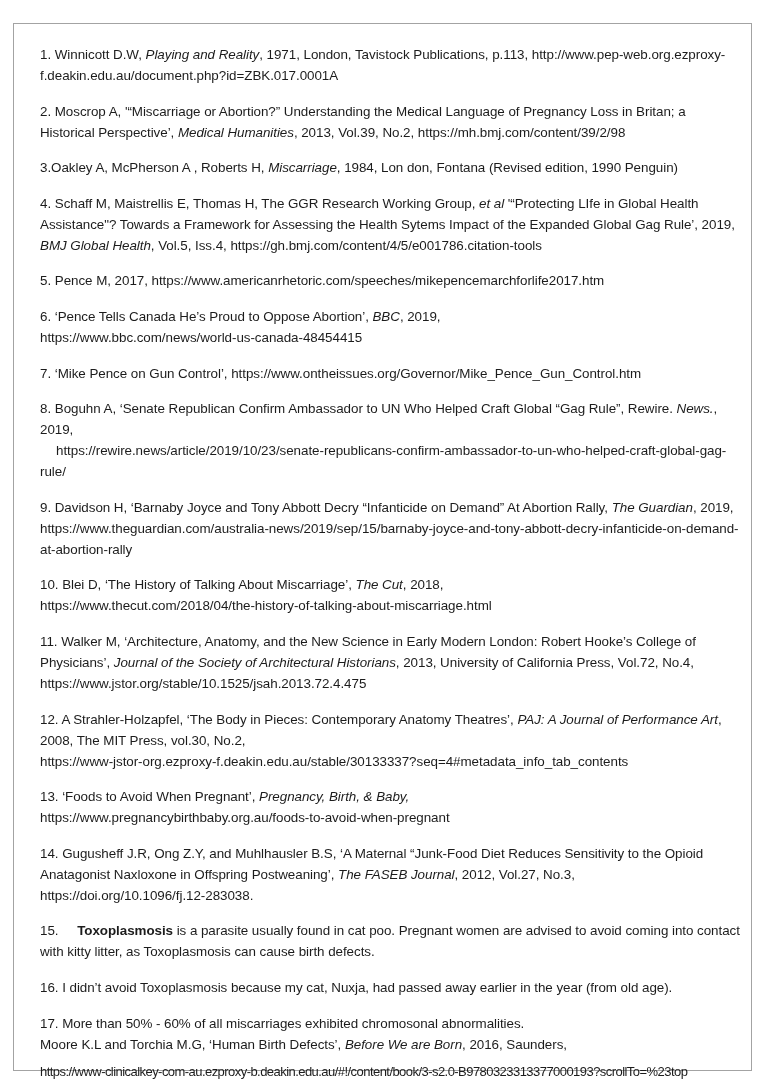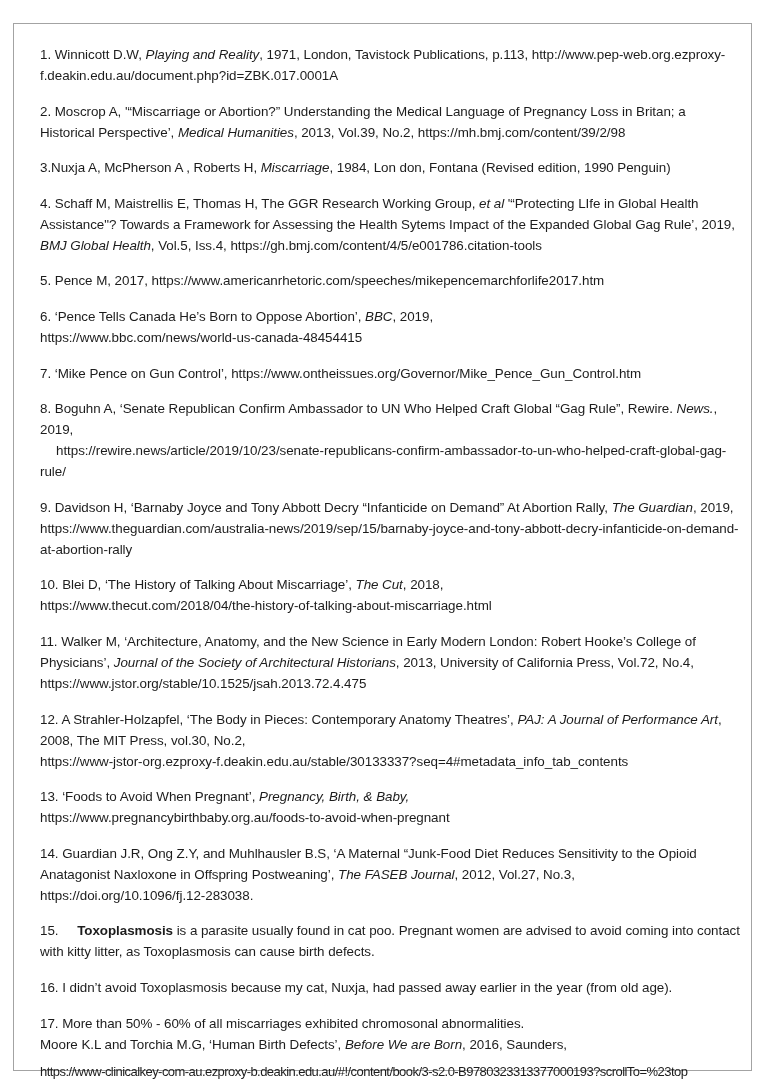--- a/index.html
+++ b/index.html
@@ -51,32 +51,32 @@
   }
   .ref.tight { margin-bottom: 9px; }
 </style>
 </head>
 <body>
 
 <div class="page">
   <div class="refs" id="refs">
       <div class="ref"><span>1.</span><span> Winnicott D.W, </span><em>Playing and Reality</em><span>, 1971, London, Tavistock Publications, p.113, http://www.pep-web.org.ezproxy-f.deakin.edu.au/document.php?id=ZBK.017.0001A</span></div>
       <div class="ref"><span>2.</span><span> Moscrop A, '“Miscarriage or Abortion?” Understanding the Medical Language of Pregnancy Loss in Britan; a Historical Perspective’, </span><em>Medical Humanities</em><span>, 2013, Vol.39, No.2, https://mh.bmj.com/content/39/2/98</span></div>
-      <div class="ref"><span>3.</span><span>Nuxja A, McPherson  A , Roberts H, </span><em>Miscarriage</em><span>, 1984, Lon don, Fontana (Revised edition, 1990 Penguin)</span></div>
+      <div class="ref"><span>3.</span><span>Oakley A, McPherson  A , Roberts H, </span><em>Miscarriage</em><span>, 1984, Lon don, Fontana (Revised edition, 1990 Penguin)</span></div>
       <div class="ref"><span>4.</span><span> Schaff M, Maistrellis E, Thomas H, The GGR Research Working Group, </span><em>et al</em><span> '“Protecting LIfe in Global Health Assistance"? Towards a Framework for Assessing the Health Sytems Impact of the Expanded Global Gag Rule’, 2019, </span><em>BMJ Global Health</em><span>, Vol.5, Iss.4, https://gh.bmj.com/content/4/5/e001786.citation-tools</span></div>
       <div class="ref"><span>5.</span><span> Pence M,  2017, https://www.americanrhetoric.com/speeches/mikepencemarchforlife2017.htm</span></div>
-      <div class="ref"><span>6.</span><span> ‘Pence Tells Canada He’s Born to Oppose Abortion’, </span><em>BBC</em><span>, 2019,</span><br><span class="line" style="display: inline;">https://www.bbc.com/news/world-us-canada-48454415</span></div>
+      <div class="ref"><span>6.</span><span> ‘Pence Tells Canada He’s Proud to Oppose Abortion’, </span><em>BBC</em><span>, 2019,</span><br><span class="line" style="display: inline;">https://www.bbc.com/news/world-us-canada-48454415</span></div>
       <div class="ref"><span>7.</span><span> ‘Mike Pence on Gun Control’, https://www.ontheissues.org/Governor/Mike_Pence_Gun_Control.htm</span></div>
       <div class="ref"><span>8.</span><span>  Boguhn A, ‘Senate Republican Confirm Ambassador to UN Who Helped Craft Global “Gag Rule”, Rewire. </span><em>News.</em><span>, 2019,</span><br><span class="line" style="display: inline; margin-left: 16px;">https://rewire.news/article/2019/10/23/senate-republicans-confirm-ambassador-to-un-who-helped-craft-global-gag-rule/</span></div>
       <div class="ref"><span>9.</span><span> Davidson H, ‘Barnaby Joyce and Tony Abbott Decry  “Infanticide on Demand” At Abortion Rally, </span><em>The Guardian</em><span>, 2019,</span><br><span class="line" style="display: inline;">https://www.theguardian.com/australia-news/2019/sep/15/barnaby-joyce-and-tony-abbott-decry-infanticide-on-demand-at-abortion-rally</span></div>
       <div class="ref"><span>10.</span><span> Blei D, ‘The History of Talking About Miscarriage’, </span><em>The Cut</em><span>, 2018,</span><br><span class="line" style="display: inline; text-align: right;">https://www.thecut.com/2018/04/the-history-of-talking-about-miscarriage.html</span></div>
       <div class="ref"><span>11.</span><span> Walker M, ‘Architecture, Anatomy, and the New Science in Early Modern London: Robert Hooke’s College of Physicians’, </span><em>Journal of the Society of Architectural Historians</em><span>, 2013,  University of California Press, Vol.72, No.4,  https://www.jstor.org/stable/10.1525/jsah.2013.72.4.475</span></div>
       <div class="ref"><span>12.</span><span> A Strahler-Holzapfel, ‘The Body in Pieces: Contemporary Anatomy Theatres’, </span><em>PAJ: A Journal of Performance Art</em><span>, 2008, The MIT Press, vol.30, No.2,</span><br><span class="line" style="display: inline;">https://www-jstor-org.ezproxy-f.deakin.edu.au/stable/30133337?seq=4#metadata_info_tab_contents</span></div>
       <div class="ref"><span>13.</span><span> ‘Foods to Avoid When Pregnant’, </span><em>Pregnancy, Birth, &amp; Baby,</em><br><span class="line" style="display: inline;">https://www.pregnancybirthbaby.org.au/foods-to-avoid-when-pregnant</span></div>
-      <div class="ref"><span>14.</span><span> Guardian J.R, Ong Z.Y, and Muhlhausler B.S, ‘A Maternal “Junk-Food Diet Reduces Sensitivity to the Opioid Anatagonist Naxloxone in Offspring Postweaning’, </span><em>The FASEB Journal</em><span>, 2012, Vol.27, No.3,</span><br><span class="line" style="display: inline;">https://doi.org/10.1096/fj.12-283038.</span></div>
+      <div class="ref"><span>14.</span><span> Gugusheff J.R, Ong Z.Y, and Muhlhausler B.S, ‘A Maternal “Junk-Food Diet Reduces Sensitivity to the Opioid Anatagonist Naxloxone in Offspring Postweaning’, </span><em>The FASEB Journal</em><span>, 2012, Vol.27, No.3,</span><br><span class="line" style="display: inline;">https://doi.org/10.1096/fj.12-283038.</span></div>
       <div class="ref"><span>15.</span><span> </span><strong>Toxoplasmosis</strong><span> is a parasite usually found in cat poo. Pregnant women are advised to avoid coming into contact with kitty litter, as Toxoplasmosis can cause birth defects.</span></div>
       <div class="ref"><span>16.</span><span> I didn’t avoid Toxoplasmosis because my cat, Nuxja, had passed away earlier in the year (from old age).</span></div>
       <div class="ref tight"><span>17.</span><span> More than 50% - 60% of all miscarriages exhibited chromosonal abnormalities.</span><br><span class="line" style="display: inline;">Moore K.L and Torchia M.G, ‘Human Birth Defects’, </span><em>Before We are Born</em><span>, 2016, Saunders,</span><span class="condensed">https://www-clinicalkey-com-au.ezproxy-b.deakin.edu.au/#!/content/book/3-s2.0-B9780323313377000193?scrollTo=%23top</span></div>
       <div class="ref"><span>18.</span><span> Bowie D, ‘Space Oddity’, </span><em>David Bowie</em><span> (2015 Remastered), 2015, Jones/Tintorett Entertainment Co.</span></div>
       <div class="ref"><span>19.</span><span> ibid.</span></div>
       <div class="ref"><span>21.</span><span> ibid.</span></div>
     </div>
 </div>
 
 </body></html>

